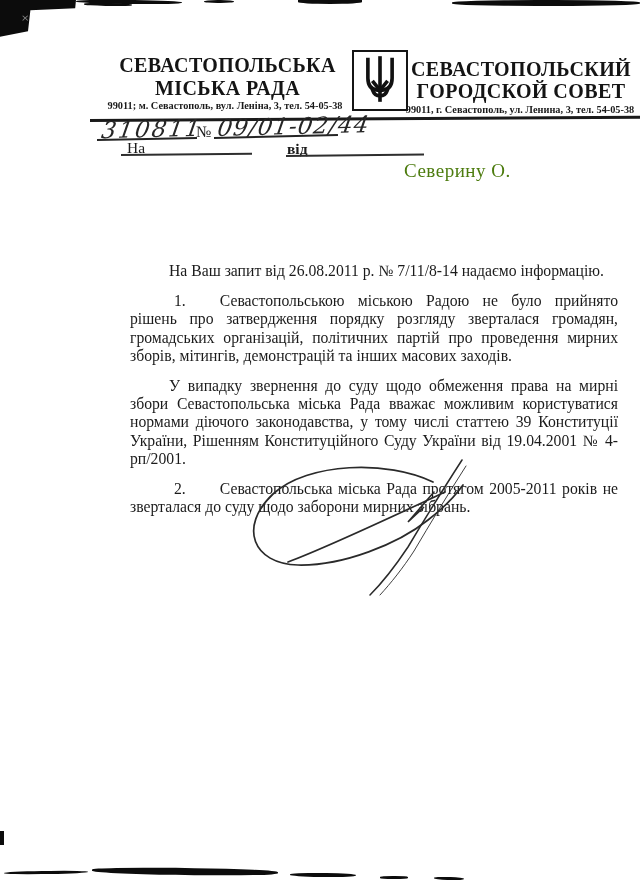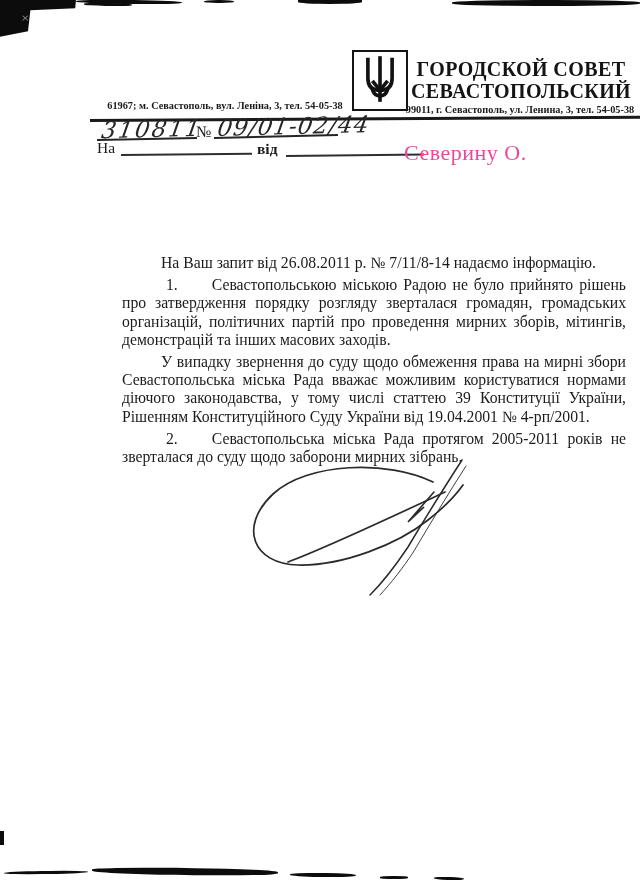--- a/index.html
+++ b/index.html
@@ -25,31 +25,31 @@
   .handwriting{
     font-family:"DejaVu Serif",serif;font-style:italic;color:#262626;
     transform:skewX(-10deg) rotate(-1.5deg);letter-spacing:2px;white-space:nowrap;
   }
   .stamp-date{left:102px;top:116px;font-size:23px;}
   .doc-number{left:218px;top:113px;font-size:23px;letter-spacing:1px;}
   .number-sign{left:196px;top:123px;font-size:16px;color:#1c1c1c;}
   .hw-underline{background:#242424;height:2px;transform-origin:left center;}
   .u1{left:97px;top:139px;width:100px;transform:rotate(-1.2deg);}
   .u2{left:214px;top:137px;width:124px;transform:rotate(-1.4deg);}
-  .field-label{font-size:15.5px;color:#1c1c1c;}
+  .field-label{font-size:15.5px;color:#1c1c1c;margin-left:30px;}
   .na-label{left:97px;top:139px;}
   .vid-label{left:257px;top:140px;font-weight:bold;}
   .field-line{background:#2e2e2e;height:1.8px;transform-origin:left center;}
   .na-line{left:121px;top:154px;width:131px;transform:rotate(-0.6deg);}
   .vid-line{left:286px;top:155px;width:138px;transform:rotate(-0.6deg);}
-  .addressee{left:404px;top:140px;font-size:22px;letter-spacing:.5px;color:#ec4899;}
+  .addressee{left:404px;top:160px;font-size:19px;letter-spacing:.5px;color:#4d7c0f;}
   
   .body-block{left:118px;top:250px;width:512px;font-size:15.7px;line-height:18.2px;
     text-align:justify;color:#1b1b1b;}
-  .para{margin:4px;text-indent:39px;}
+  .para{margin:12px;text-indent:39px;}
   .para.numbered{text-indent:44px;}
   .para.nowrap{white-space:nowrap;text-align:left;}
   .tab{display:inline-block;width:34px;}
   
   .sig-title{left:157px;top:491px;font-size:16px;line-height:17.5px;color:#1b1b1b;}
   .sig-name{left:468px;top:512px;font-size:16.5px;letter-spacing:.4px;color:#1b1b1b;}
   .sig-svg{left:228px;top:452px;width:245px;height:150px;overflow:visible;}
   
   .art{background:#0c0c0c;}
   .blob-tl{left:0;top:0;width:80px;height:38px;
@@ -74,41 +74,45 @@
 <div id="page">
 
   <div class="abs art blob-tl"></div>
   <div class="abs art strip t1"></div>
   <div class="abs art strip t1b"></div>
   <div class="abs art strip t2"></div>
   <div class="abs art strip t3"></div>
   <div class="abs art strip t4"></div>
   <div class="abs tiny-x">×</div>
 
-  <div class="abs org-addr org-addr-uk">61967; м. Севастополь, вул. Леніна, 3, тел. 54-05-38</div>
+  <div class="abs org-name org-name-uk">
+    <div>СЕВАСТОПОЛЬСЬКА</div>
+    <div>МІСЬКА РАДА</div>
+  </div>
+  <div class="abs org-addr org-addr-uk">99011; м. Севастополь, вул. Леніна, 3, тел. 54-05-38</div>
 
   <div class="abs emblem-box">
     <span>
       <svg width="42" height="50" viewBox="0 0 52 58" xmlns="http://www.w3.org/2000/svg">
         <g fill="none" stroke="#111" stroke-width="4.5" stroke-linecap="square">
           <path d="M11,5 V28 C11,38 16,42 23,43"></path>
           <path d="M41,5 V28 C41,38 36,42 29,43"></path>
           <path d="M26,3 V43"></path>
           <path d="M26,43 L18,33"></path>
           <path d="M26,43 L34,33"></path>
           <path d="M17,43 C20,52 32,52 35,43"></path>
           <path d="M26,47 V55"></path>
         </g>
       </svg>
     </span>
   </div>
 
   <div class="abs org-name org-name-ru">
+    <div>СЕВАСТОПОЛЬСКИЙ</div>
     <div>ГОРОДСКОЙ СОВЕТ</div>
-    <div>СЕВАСТОПОЛЬСКИЙ</div>
   </div>
   <div class="abs org-addr org-addr-ru">99011, г. Севастополь, ул. Ленина, 3, тел. 54-05-38</div>
 
   <div class="abs rule header-rule"></div>
 
   <div class="abs handwriting stamp-date">310811</div>
   <div class="abs number-sign">№</div>
   <div class="abs handwriting doc-number">09/01-02/44</div>
   <div class="abs hw-underline u1"></div>
   <div class="abs hw-underline u2"></div>

